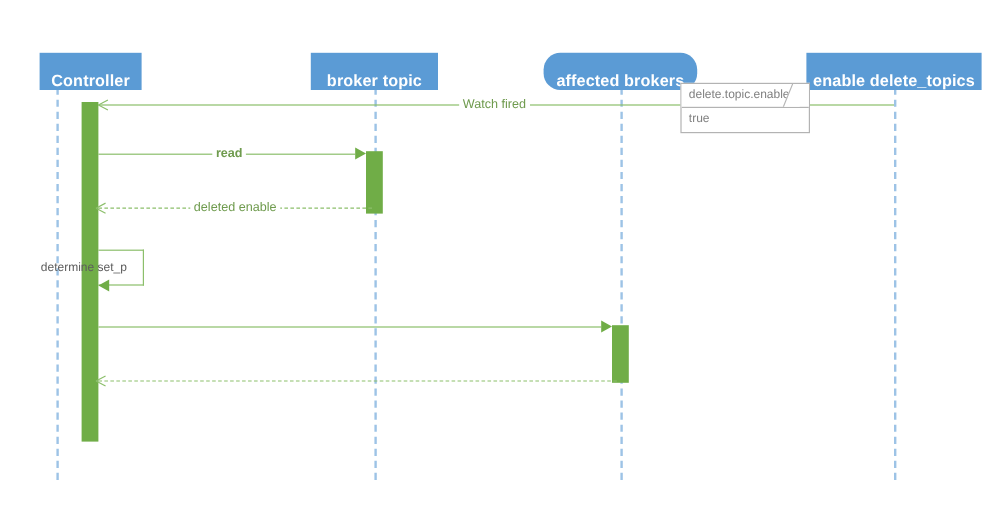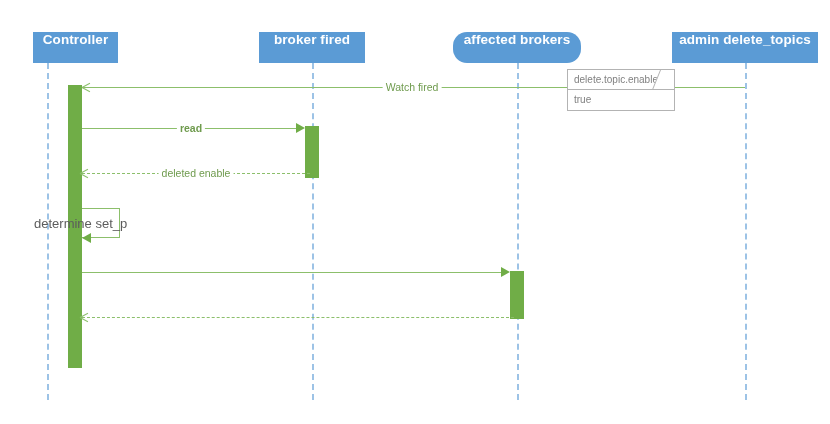--- a/index.html
+++ b/index.html
@@ -20,25 +20,26 @@
 
   
   .participant {
     position: absolute;
     height: 31px;
     background: #5b9bd5;
     color: #ffffff;
     font-size: 13.5px;
     font-weight: bold;
     display: flex;
-    align-items: flex-start;
+    align-items: flex-end;
     justify-content: center;
     letter-spacing: 0.1px;
     white-space: nowrap;
     box-sizing: border-box;
+    margin-top: 12px;
   }
 
   
   .lifeline {
     position: absolute;
     width: 0;
     border-left: 2px dashed #9dc3e6;
     top: 63px;
   }
 
@@ -102,21 +103,21 @@
 
   
   .self-loop {
     position: absolute;
     border: 1.6px solid #8cbf6b;
     border-left: none;
     box-sizing: border-box;
   }
   .self-label {
     position: absolute;
-    font-size: 13px;
+    font-size: 10px;
     color: #5c5c5c;
     white-space: nowrap;
     line-height: 12px;
   }
 
   
   .note {
     position: absolute;
     border: 1px solid #b3b3b3;
     background: #ffffff;
@@ -155,27 +156,27 @@
 
   <div class="lifeline" style="left:47px; height:337px;"></div>
   <div class="lifeline" style="left:312px; height:337px;"></div>
   <div class="lifeline" style="left:517px; height:337px;"></div>
   <div class="lifeline" style="left:745px; height:337px;"></div>
 
   <div class="participant" style="left:33px; top:32px; width:85px;">
     <span>Controller</span>
   </div>
   <div class="participant" style="left:259px; top:32px; width:106px;">
-    <span>broker fired</span>
+    <span>broker topic</span>
   </div>
   <div class="participant" style="left:453px; top:32px; width:128px;border-radius:14px;">
     <span>affected brokers</span>
   </div>
   <div class="participant" style="left:672px; top:32px; width:146px;">
-    <span>admin delete_topics</span>
+    <span>enable delete_topics</span>
   </div>
 
   <div class="activation" style="left:68px; top:85px; height:283px;"></div>
   <div class="activation" style="left:305px; top:126px; height:52px;"></div>
   <div class="activation" style="left:510px; top:271px; height:48px;"></div>
 
   <div class="msg-line" style="left:82px; top:87px; width:663px;"></div>
   <div class="arrow-open-left" style="left:82px; top:87px;"></div>
   <div class="msg-label" style="left:412px; top:87px;">Watch fired</div>
 

